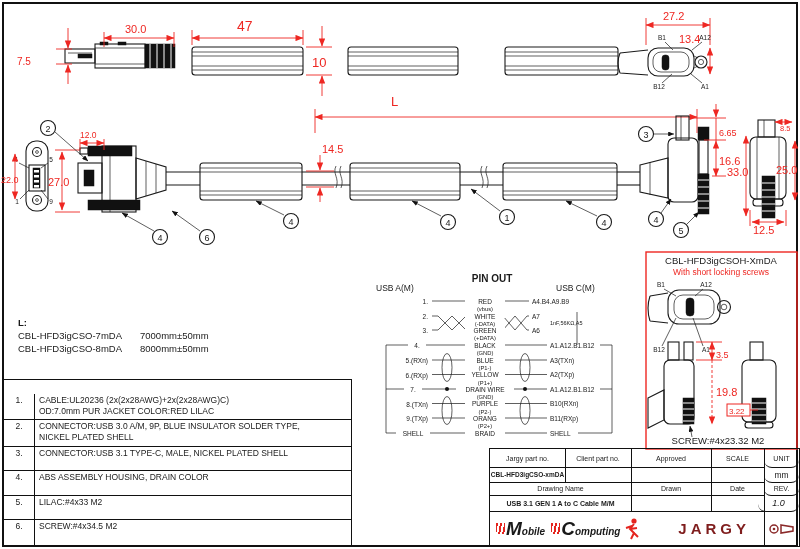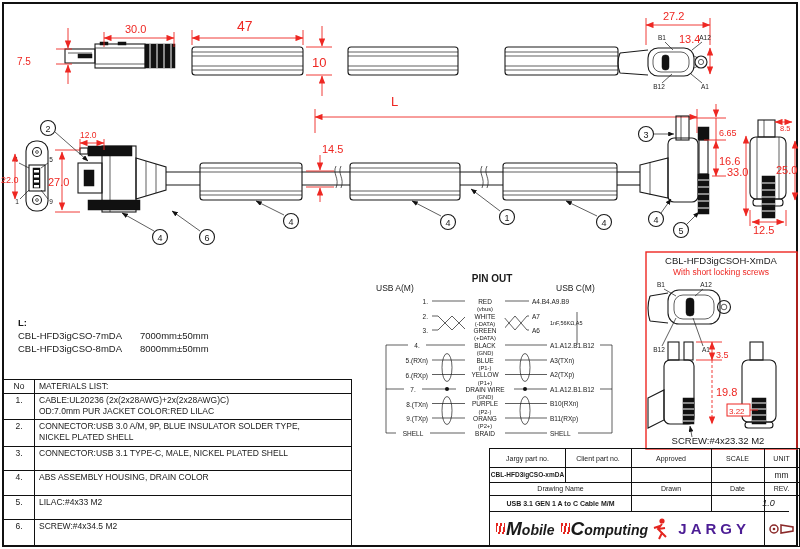--- a/index.html
+++ b/index.html
@@ -22,28 +22,28 @@
   .lenrow .p{width:122px;}
   
   #mat{left:3px;top:379px;width:347px;height:166px;border:1.2px solid #111;font-size:8.5px;}
   .mrow{position:absolute;left:0;right:0;border-bottom:1px solid #111;display:flex;}
   .mno{width:30px;border-right:1px solid #111;text-align:center;padding-top:1px;flex:none;}
   .mdesc{padding:1px 0 0 4px;line-height:11px;}
   
   #tblk{left:489px;top:448px;width:309px;height:97px;border:1.5px solid #111;font-size:7px;}
   .cell{position:absolute;border-right:1px solid #111;border-bottom:1px solid #111;
         display:flex;align-items:center;justify-content:center;text-align:center;overflow:hidden;}
-  .cell.last{border-right:none;}
+  .cell.last{border-right:none;border-radius:8px;}
   .logo-strip{position:absolute;left:0;top:62px;width:274px;height:35px;border-right:1px solid #111;
               display:flex;align-items:center;}
   .speed{display:inline-block;width:9px;height:11px;margin:0 1px 0 6px;
          background:repeating-linear-gradient(100deg,#e4251f 0 2px,#fff 2px 4px);}
-  .logo-word{font-style:italic;font-weight:bold;font-size:14px;letter-spacing:0;}
+  .logo-word{font-style:italic;font-weight:bold;font-size:10px;letter-spacing:0;}
   .logo-word::first-letter{font-size:19px;}
-  .brand{color:#4c1d95;font-weight:bold;font-size:15px;letter-spacing:4px;margin-left:auto;margin-right:14px;}
+  .brand{color:#7f1d1d;font-weight:bold;font-size:15px;letter-spacing:4px;margin-left:auto;margin-right:14px;}
   .proj{position:absolute;left:274px;top:62px;width:35px;height:35px;display:flex;align-items:center;justify-content:center;}
 </style>
 </head>
 <body>
 
 <div id="sheet">
   <div id="frame"></div>
 
   <svg width="800" height="549" viewBox="0 0 800 549">
     <defs>
@@ -511,24 +511,20 @@
       <span class="p">CBL-HFD3igCSO-7mDA</span>
       <span>7000mm±50mm</span>
     </div>
     <div class="lenrow">
       <span class="p">CBL-HFD3igCSO-8mDA</span>
       <span>8000mm±50mm</span>
     </div>
   </div>
 
   <div class="abs" id="mat">
-    <div class="mrow" style="top:0;height:13px;">
-      <div class="mno">No</div>
-      <div class="mdesc">MATERIALS LIST:</div>
-    </div>
     <div class="mrow" style="top:14px;height:25px;">
       <div class="mno">1.</div>
       <div class="mdesc">
         <div>CABLE:UL20236 (2x(2x28AWG)+2x(2x28AWG)C)</div>
         <div>OD:7.0mm  PUR JACKET COLOR:RED LILAC</div>
       </div>
     </div>
     <div class="mrow" style="top:40px;height:26px;">
       <div class="mno">2.</div>
       <div class="mdesc">
@@ -568,21 +564,21 @@
     <div class="cell last" style="left:274px;top:18px;width:35px;height:15px;font-size:8.5px;">mm</div>
 
     <div class="cell" style="left:0;top:33px;width:141px;height:13px;">Drawing Name</div>
     <div class="cell" style="left:141px;top:33px;width:80px;height:13px;">Drawn</div>
     <div class="cell" style="left:221px;top:33px;width:53px;height:13px;">Date</div>
     <div class="cell last" style="left:274px;top:33px;width:35px;height:13px;">REV.</div>
 
     <div class="cell" style="left:0;top:46px;width:141px;height:16px;font-weight:bold;">USB 3.1 GEN 1 A to C Cable M/M</div>
     <div class="cell" style="left:141px;top:46px;width:80px;height:16px;"></div>
     <div class="cell" style="left:221px;top:46px;width:53px;height:16px;"></div>
-    <div class="cell last" style="left:258px;top:46px;width:41px;height:16px;font-size:9px;font-style:italic;">1.0</div>
+    <div class="cell last" style="left:268px;top:46px;width:41px;height:16px;font-size:9px;font-style:italic;">1.0</div>
 
     <div class="logo-strip">
       <span class="speed"></span>
       <span class="logo-word">Mobile</span>
       <span class="speed"></span>
       <span class="logo-word">Computing</span>
       <svg width="18" height="24" viewBox="0 0 18 24" style="position:static;margin-left:2px;">
         <circle cx="12" cy="4" r="2.6" fill="#e4251f"></circle>
         <path d="M12,7 L8,12 L12,16 L9,22 M8,12 L15,11 M10,9 L4,11 M12,16 L16,20" stroke="#e4251f" stroke-width="2" fill="none"></path>
       </svg>

